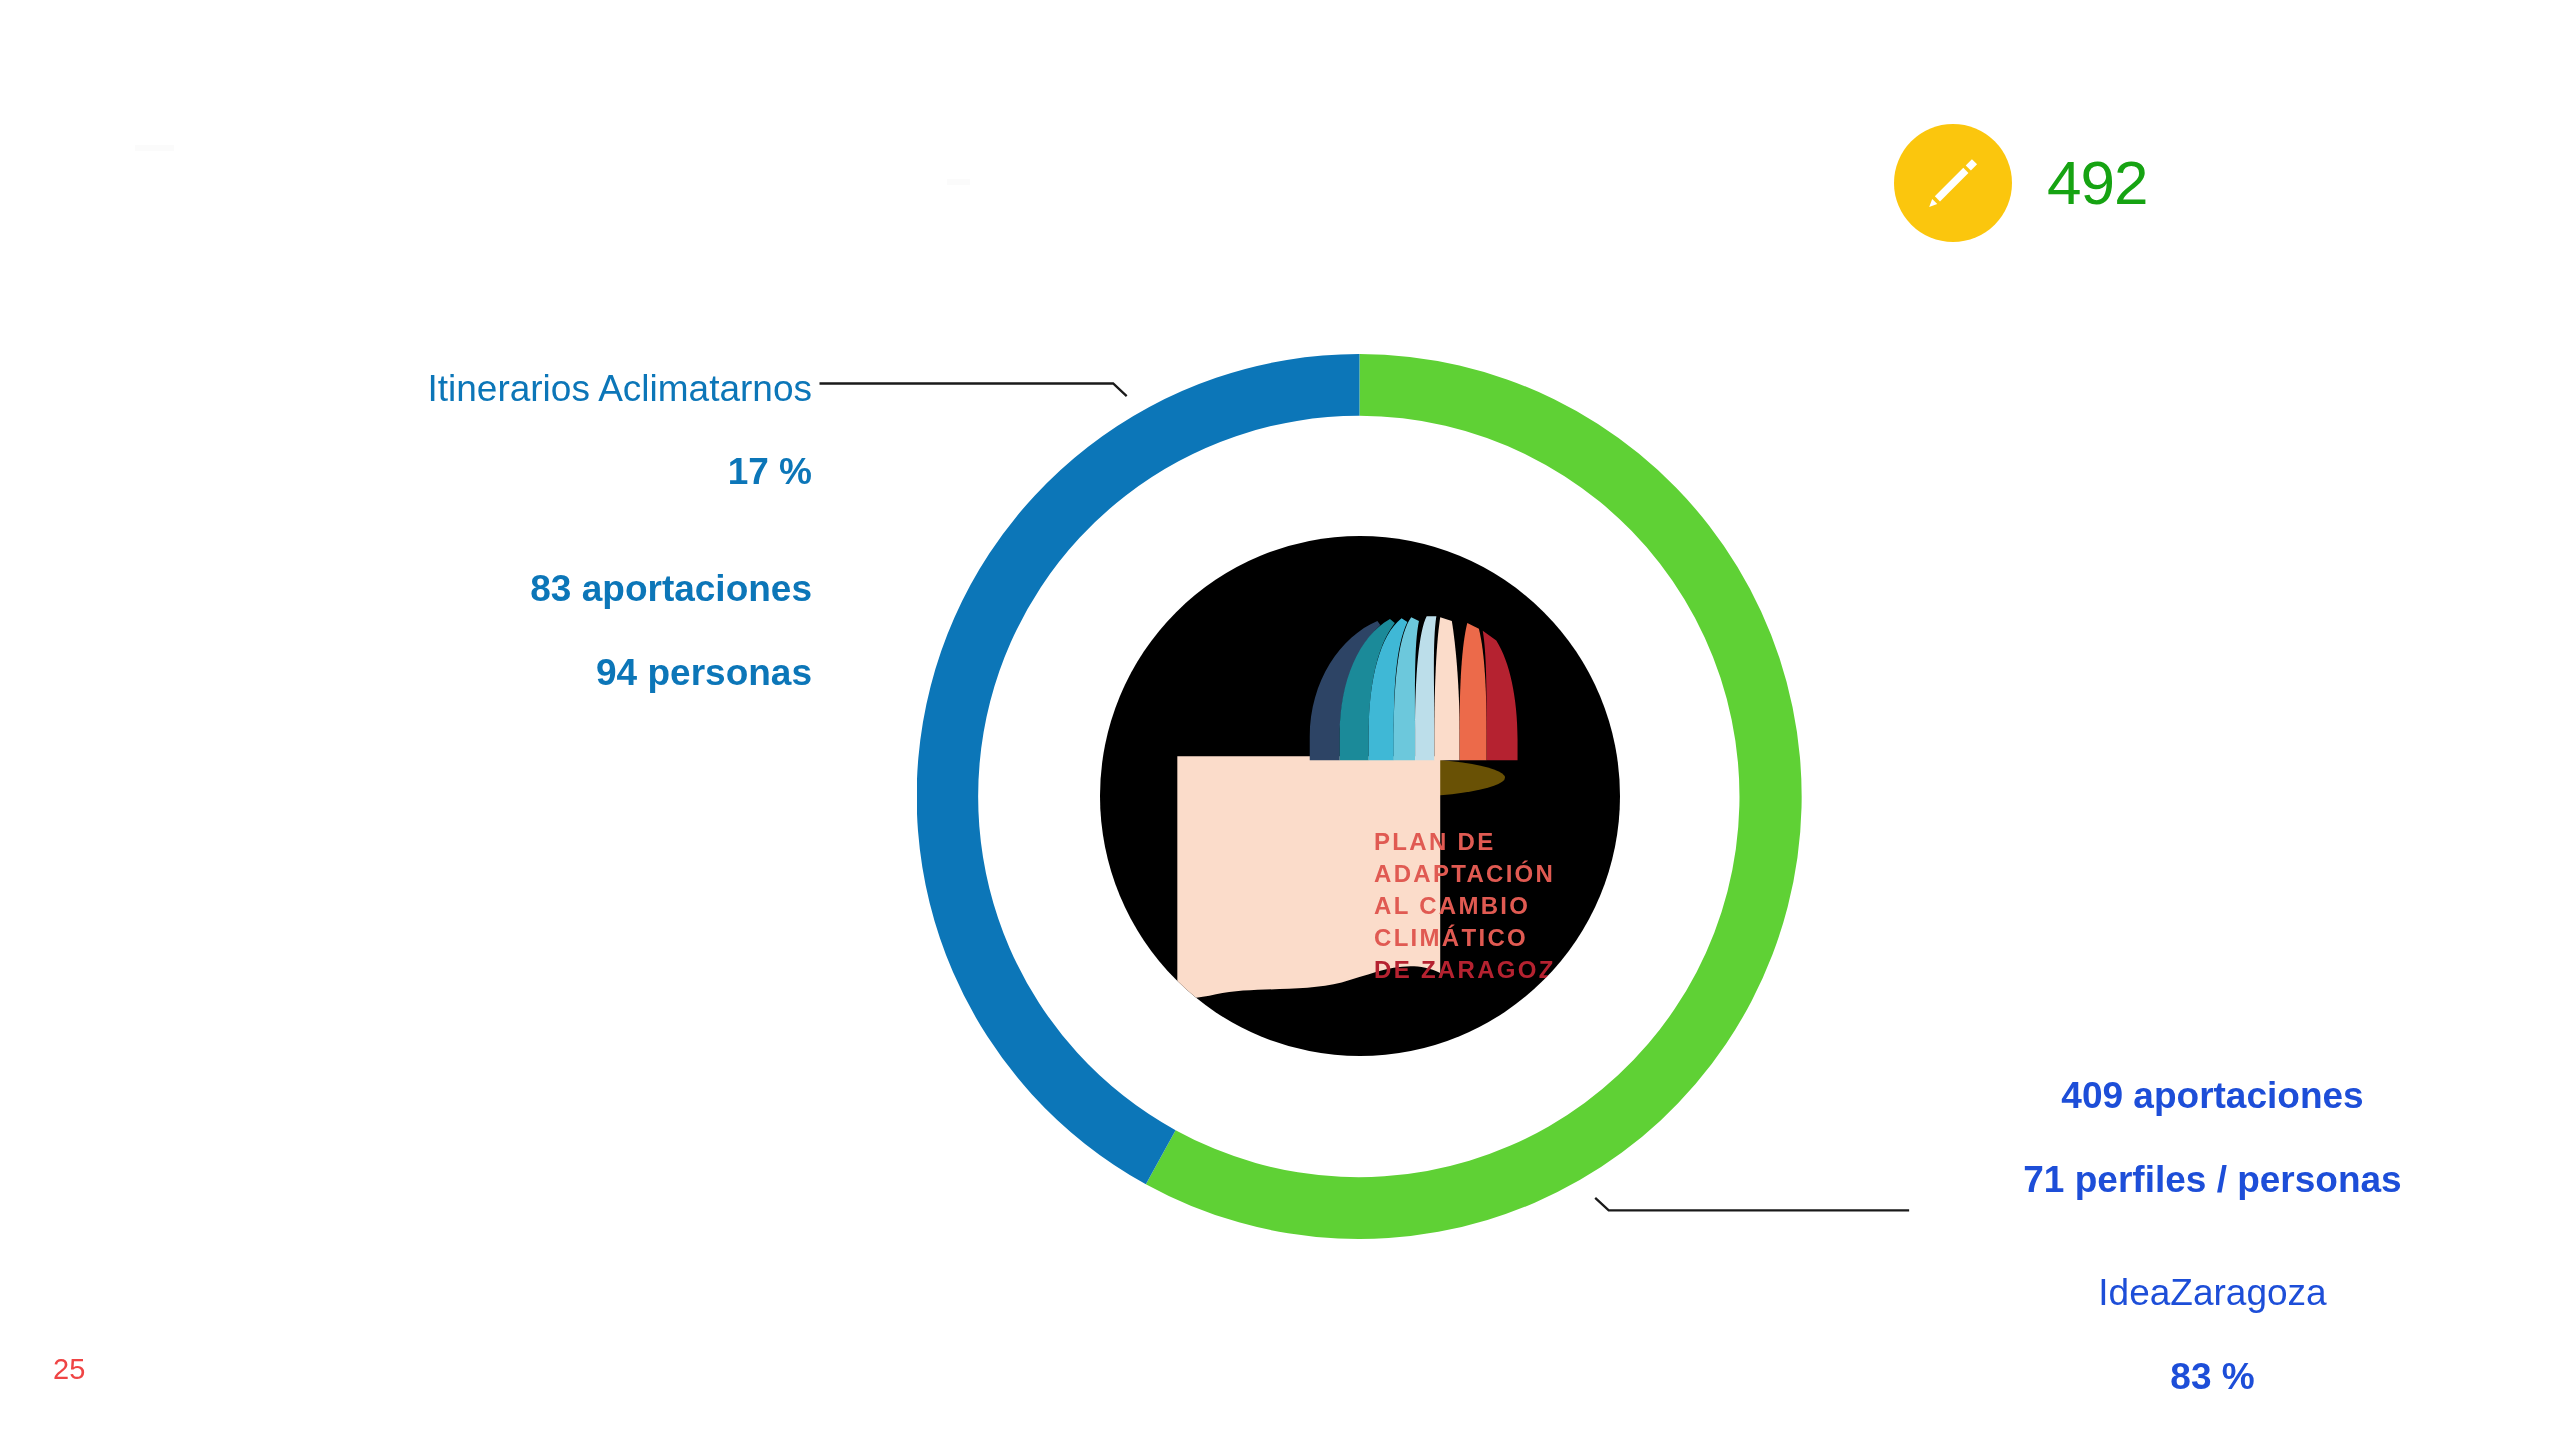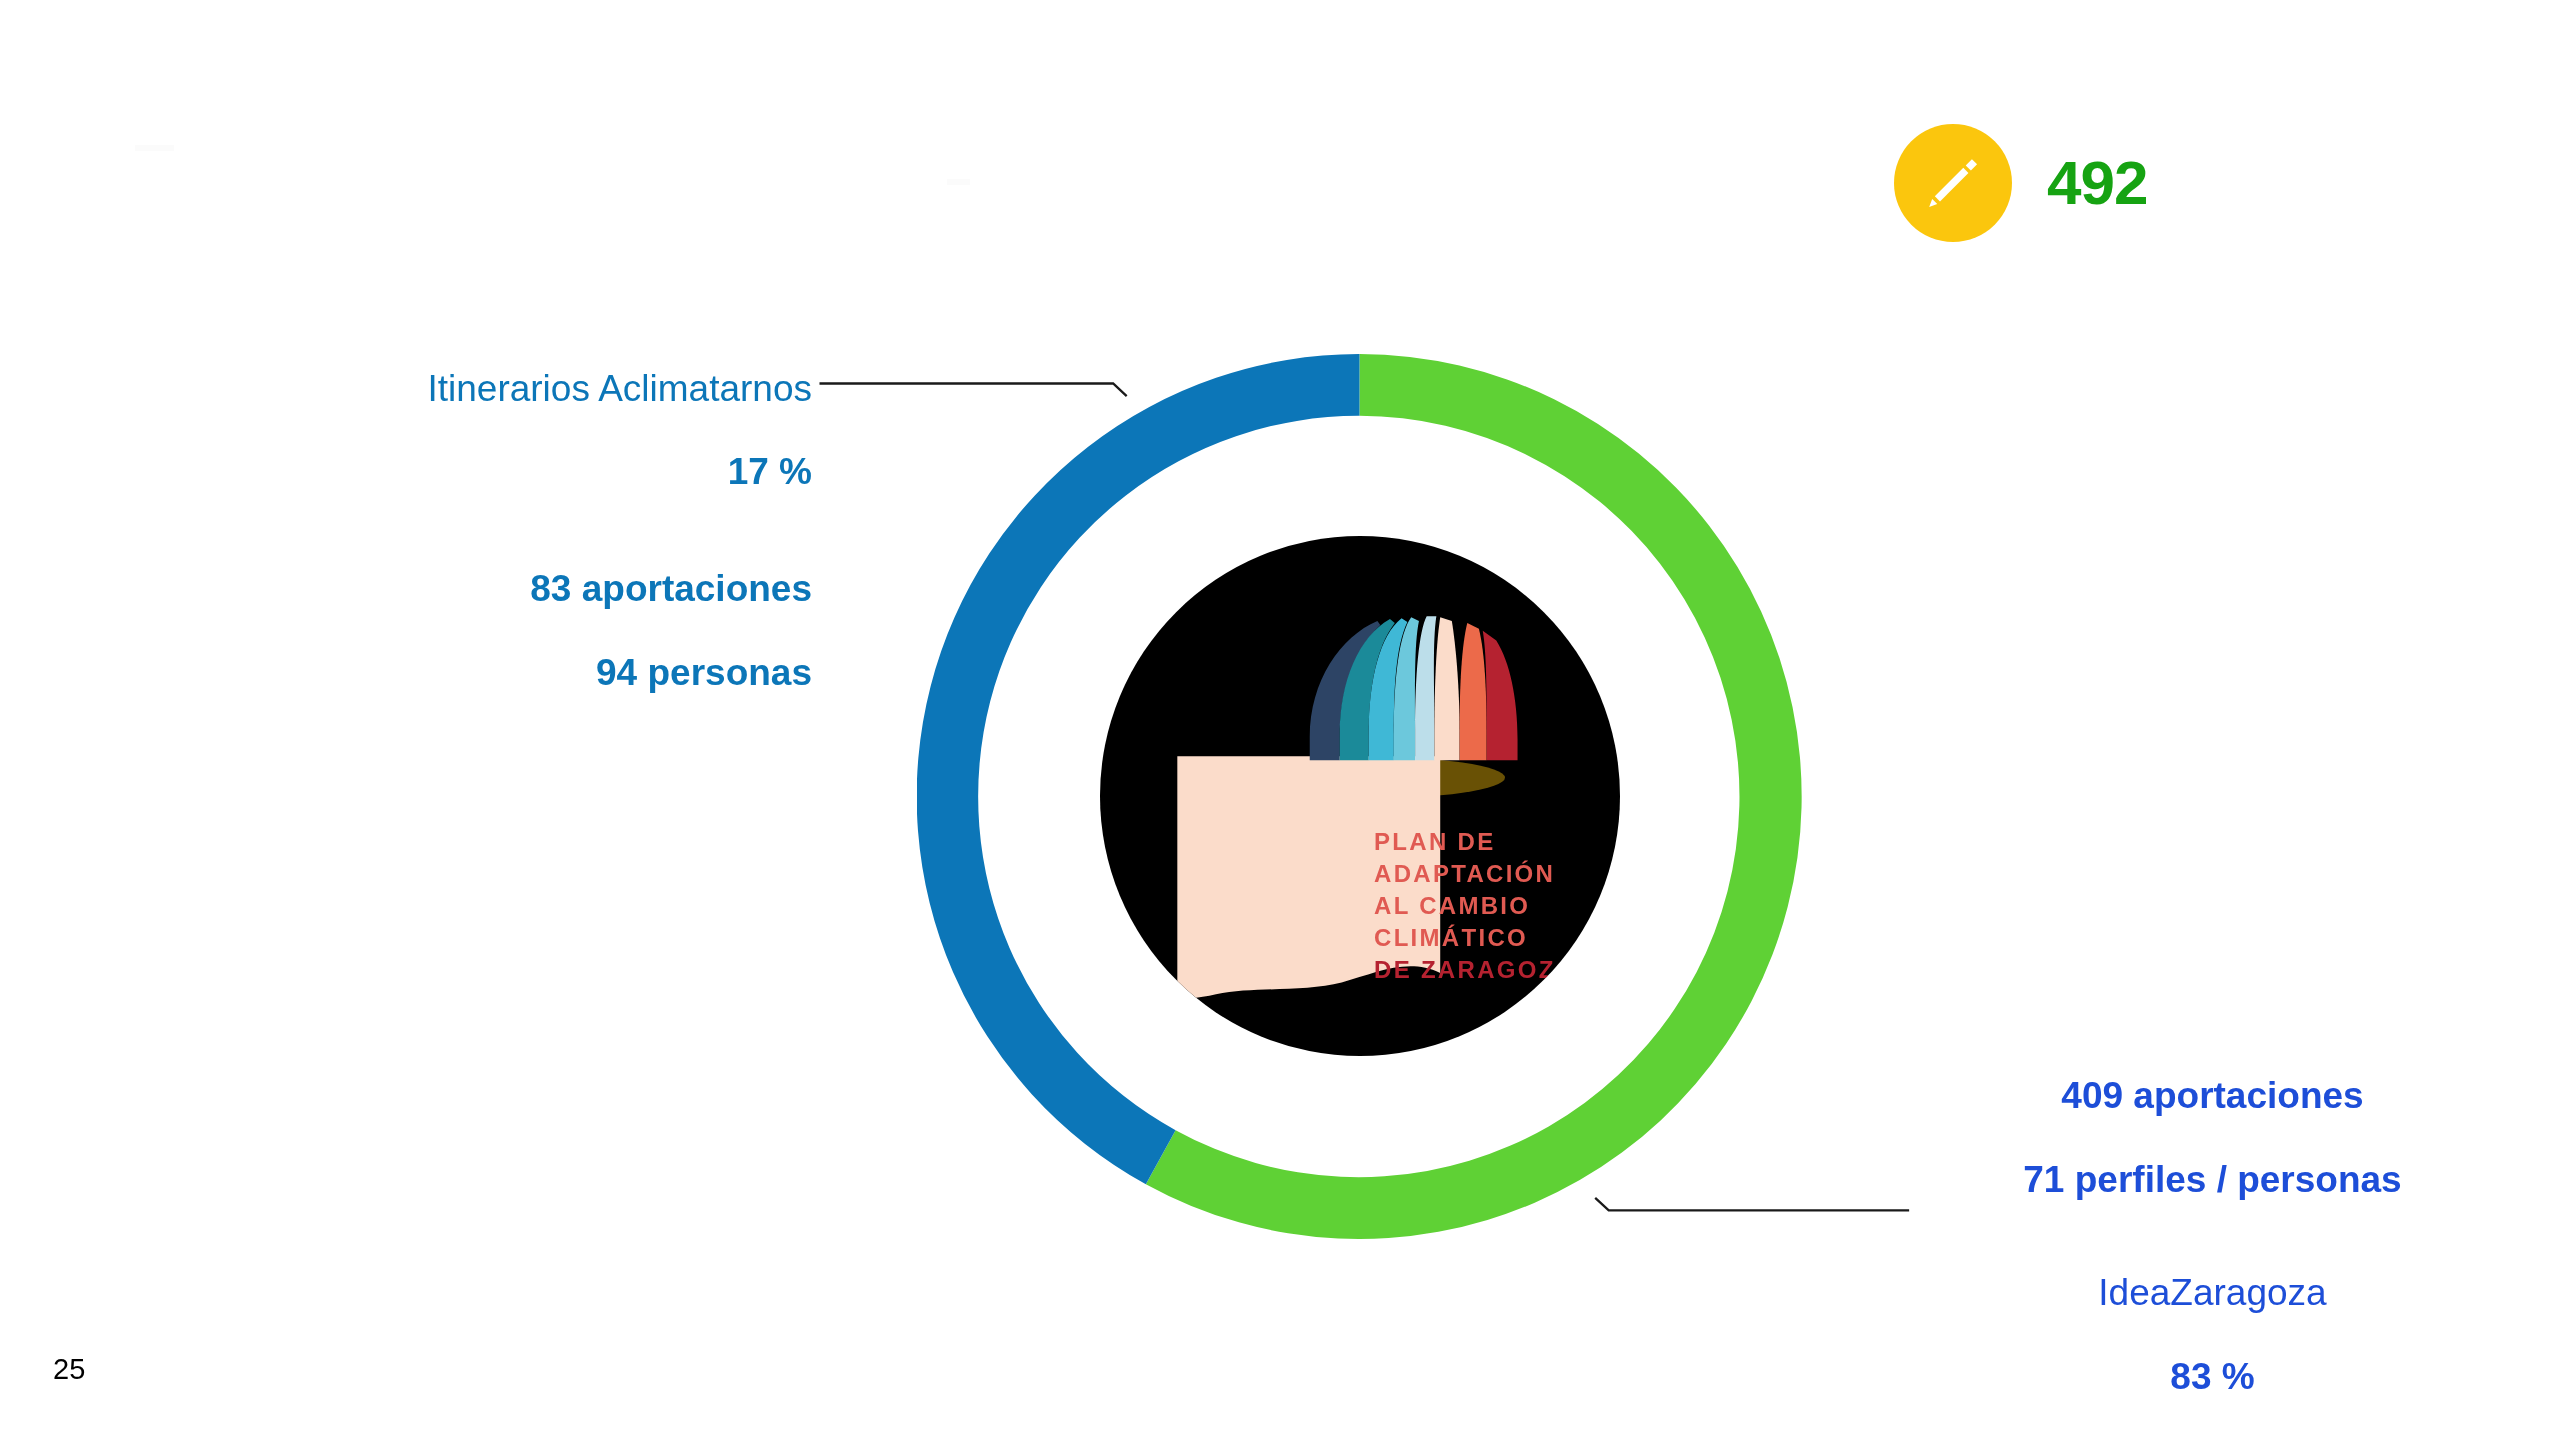--- a/index.html
+++ b/index.html
@@ -11,21 +11,21 @@
   .slide{position:absolute;inset:0;background:#fff;}
 
   
   .counter{position:absolute;left:1894px;top:124px;display:flex;align-items:center;gap:35px;}
   .counter-badge{
     width:118px;height:118px;border-radius:50%;
     background:#fbc60d;display:flex;align-items:center;justify-content:center;
   }
   .counter-badge svg{display:block;}
   .counter-value{
-    font-size:62px;font-weight:bold;color:#16a312;letter-spacing:-1px;line-height:1;
+    font-size:62px;font-weight:normal;color:#16a312;letter-spacing:-1px;line-height:1;
   }
 
   
   .donut-wrap{position:absolute;left:917px;top:354px;width:885px;height:885px;}
   .donut-wrap svg{display:block;width:885px;height:885px;}
 
   
   .logo{
     position:absolute;left:1100px;top:536px;width:520px;height:520px;
     border-radius:50%;background:#000000;overflow:hidden;
@@ -51,21 +51,21 @@
     left:1913px;top:1036px;width:599px;text-align:center;color:#1d4ed8;
   }
   .lbl-name{font-size:37px;font-weight:normal;line-height:1.28;}
   .lbl-pct{font-size:37px;font-weight:bold;line-height:1.28;}
   .lbl-stat{font-size:37px;font-weight:bold;line-height:1.30;}
   .gap-before{margin-top:33px;}
 
   
   .page-no{
     position:absolute;left:53px;top:1353px;
-    font-size:29px;color:#000000;
+    font-size:29px;color:#ef4444;
   }
 
   
   .ghost{position:absolute;background:#fbfbfb;}
 </style>
 </head>
 <body>
 
 <div class="slide">
 

